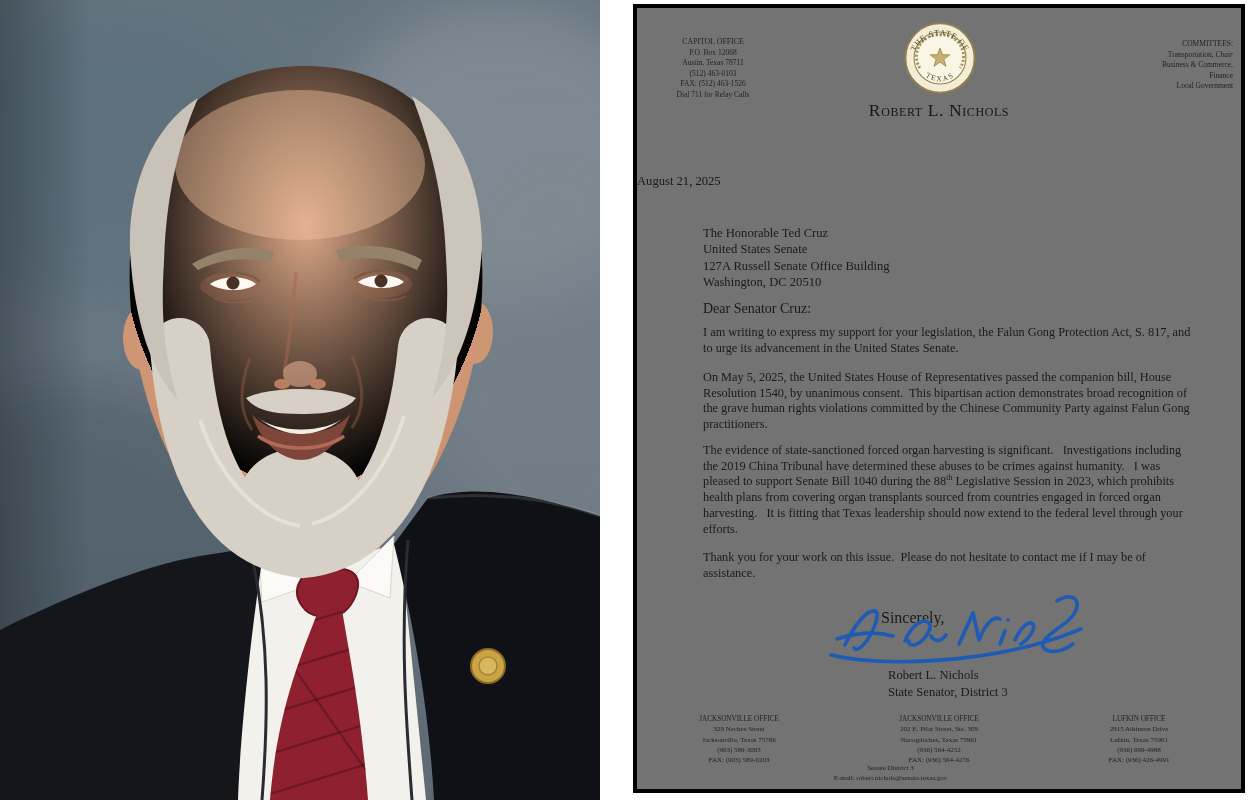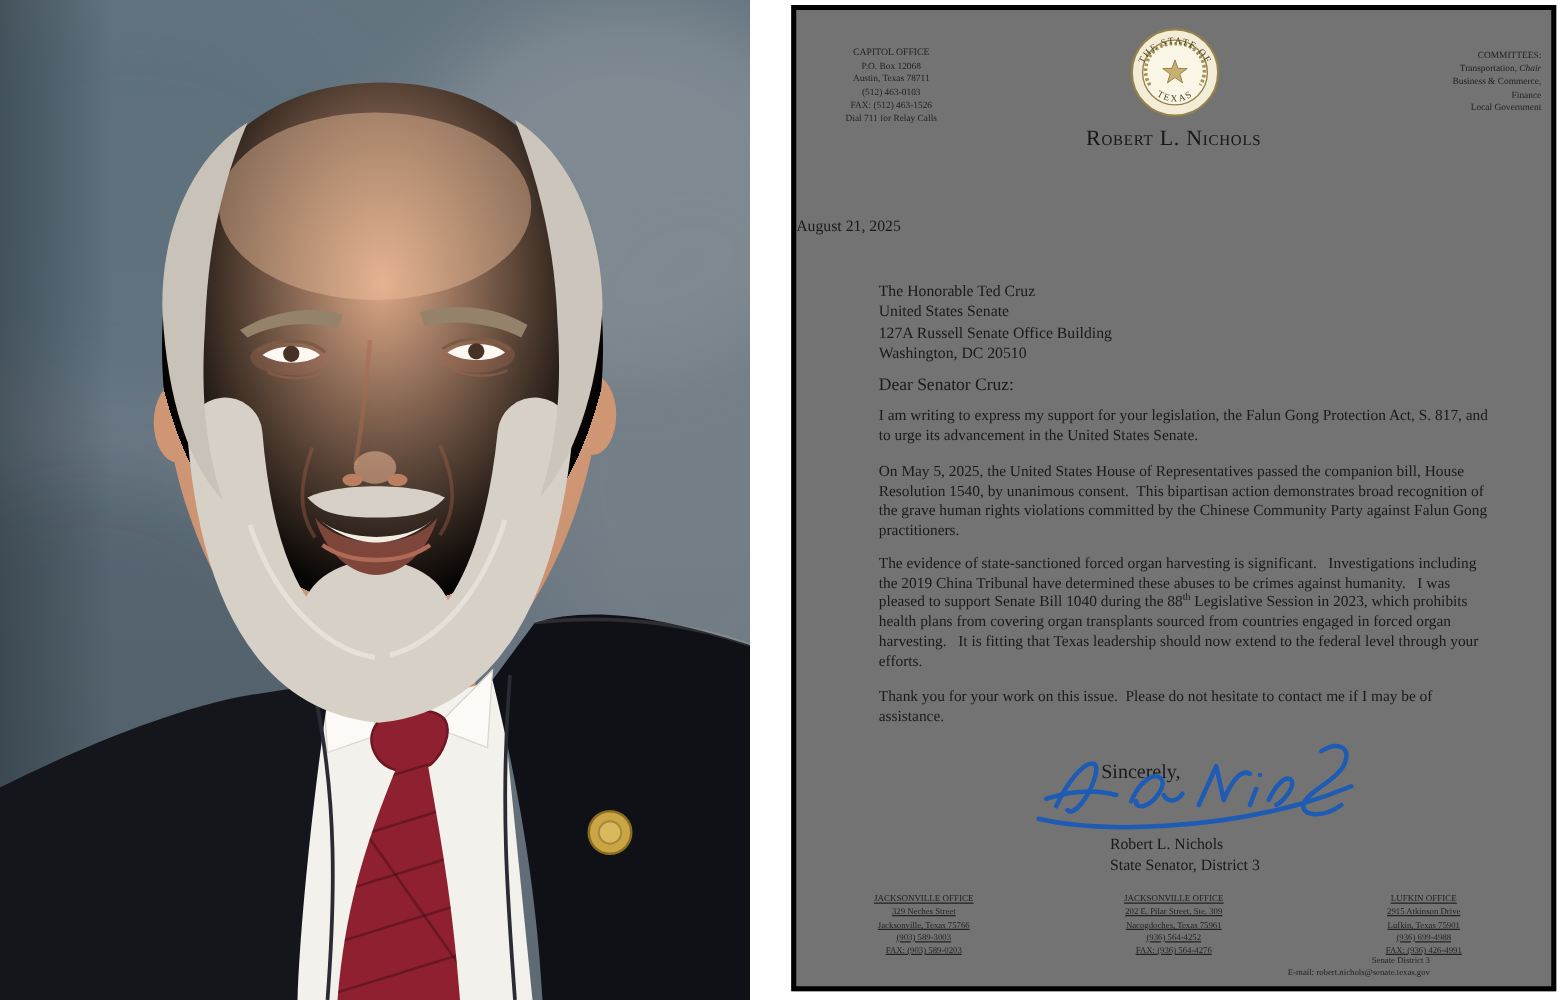--- a/index.html
+++ b/index.html
@@ -38,24 +38,24 @@
   .para{position:absolute;left:66px;width:494px;font-size:12.3px;line-height:15.7px;
         white-space:pre-wrap;margin:0;}
   .p1{top:317px;} .p2{top:362px;} .p3{top:435px;} .p4{top:542px;}
   .sup{vertical-align:super;font-size:8px;line-height:0;}
 
   .closing{position:absolute;left:244px;top:581px;font-size:16px;margin-top:20px;}
   .sig-svg{position:absolute;left:188px;top:583px;width:264px;height:74px;}
   .sig-block{position:absolute;left:251px;top:659px;font-size:12.6px;line-height:17px;}
 
   .offices{position:absolute;left:2px;top:706px;width:600px;display:flex;}
-  .office{flex:1;text-align:center;font-size:7px;line-height:1.45;color:#222;text-decoration:underline;}
+  .office{flex:1;text-align:center;font-size:7px;line-height:1.45;color:#222;}
   .office .blk-title{font-size:7.2px;}
 
-  .district-footer{position:absolute;left:0;top:755px;width:507px;text-align:right;
+  .district-footer{position:absolute;left:0;top:755px;width:507px;text-align:center;
                    font-size:7px;line-height:1.45;color:#222;}
 </style>
 </head>
 <body>
 
 <div id="stage">
 
   <div class="photo">
     <svg viewBox="0 0 600 800">
       <defs>

